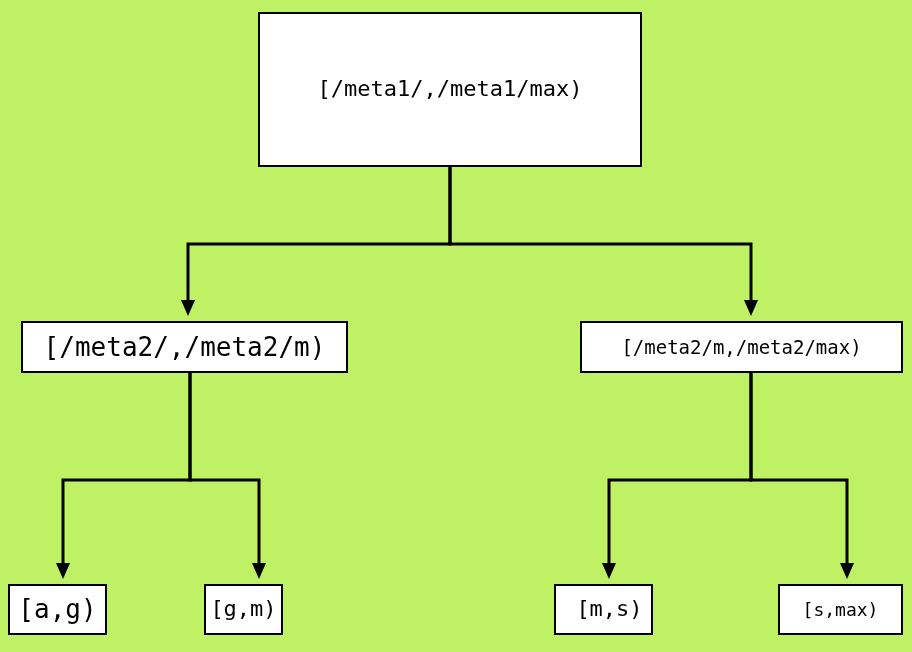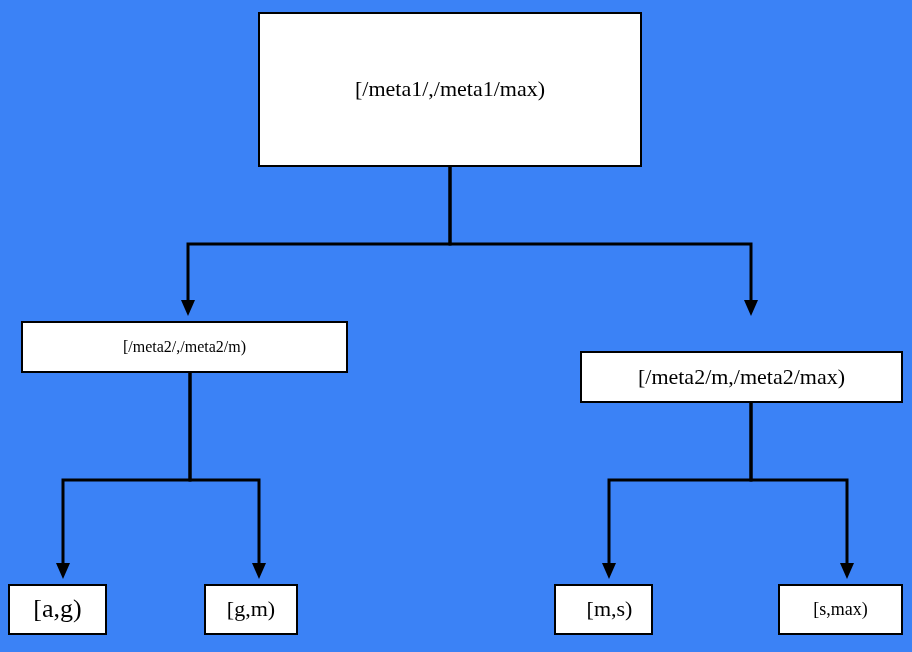--- a/index.html
+++ b/index.html
@@ -9,23 +9,22 @@
     background: #ffffff;
   }
   body {
     font-family: "DejaVu Sans Mono", "Liberation Mono", monospace;
     color: #000000;
   }
   #canvas {
     position: relative;
     width: 912px;
     height: 652px;
-    background: #3b82f6;
+    background: #bef264;
     overflow: hidden;
-    font-family: Liberation Serif, serif;
   }
   .node {
     position: absolute;
     box-sizing: border-box;
     border: 2px solid #000000;
     background: #ffffff;
     display: flex;
     align-items: center;
     justify-content: center;
     text-align: center;
@@ -44,42 +43,41 @@
     width: 384px;
     height: 155px;
     font-size: 22px;
   }
   
   #node-mid-left {
     left: 21px;
     top: 321px;
     width: 327px;
     height: 52px;
-    font-size: 16px;
+    font-size: 26px;
   }
   #node-mid-right {
     left: 580px;
     top: 321px;
     width: 323px;
     height: 52px;
-    font-size: 22px;
-    margin-top: 30px;
+    font-size: 19px;
   }
   
   #node-leaf-ag {
     left: 8px;
     top: 584px;
     width: 99px;
     height: 51px;
     font-size: 26px;
   }
   #node-leaf-gm {
     left: 204px;
     top: 584px;
-    width: 94px;
+    width: 79px;
     height: 51px;
     font-size: 22px;
   }
   #node-leaf-ms {
     left: 554px;
     top: 584px;
     width: 99px;
     height: 51px;
     font-size: 22px;
     padding-left: 12px;

